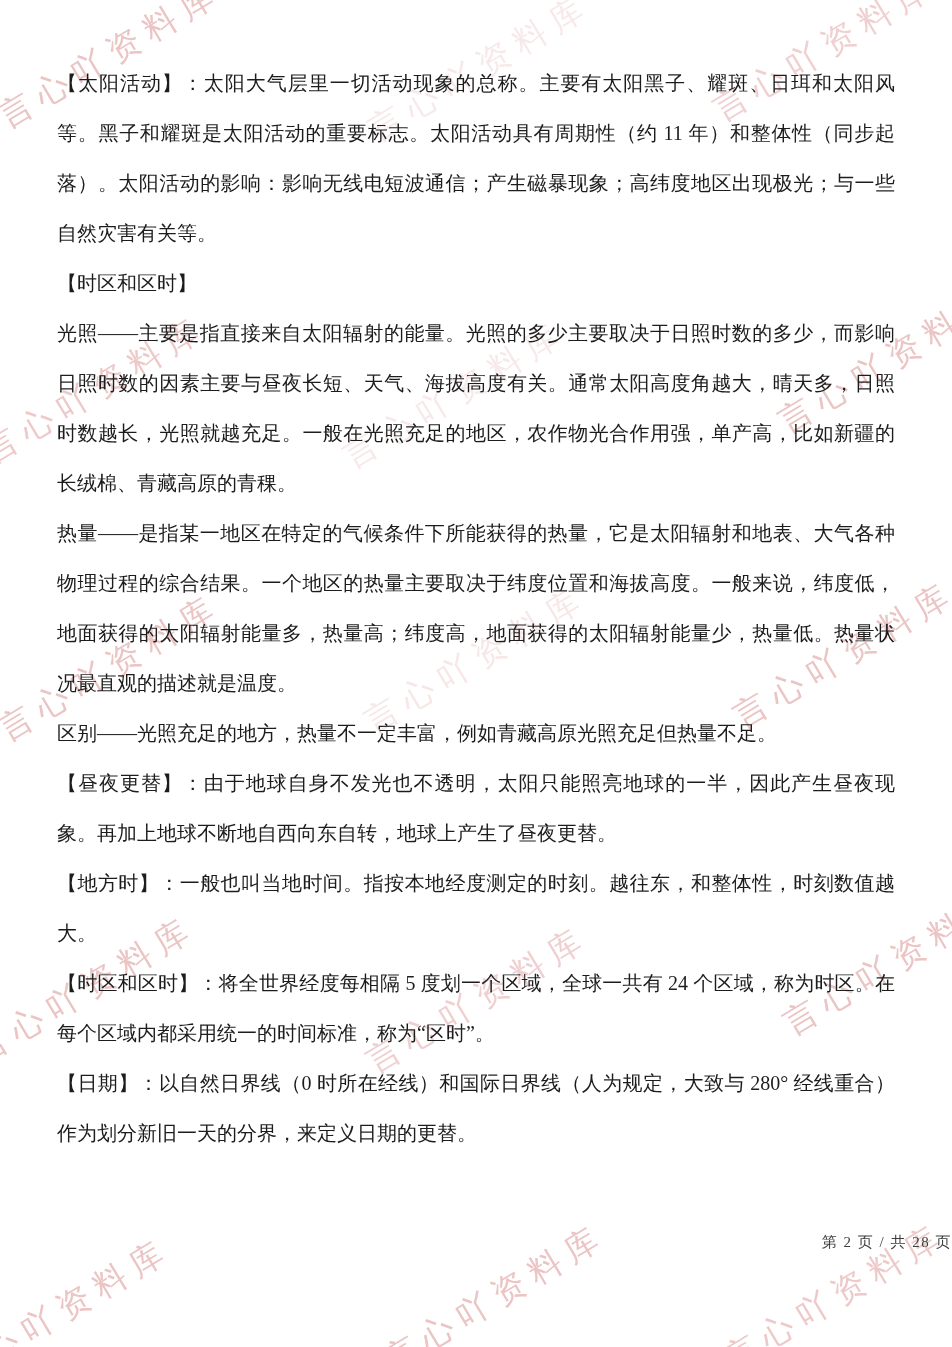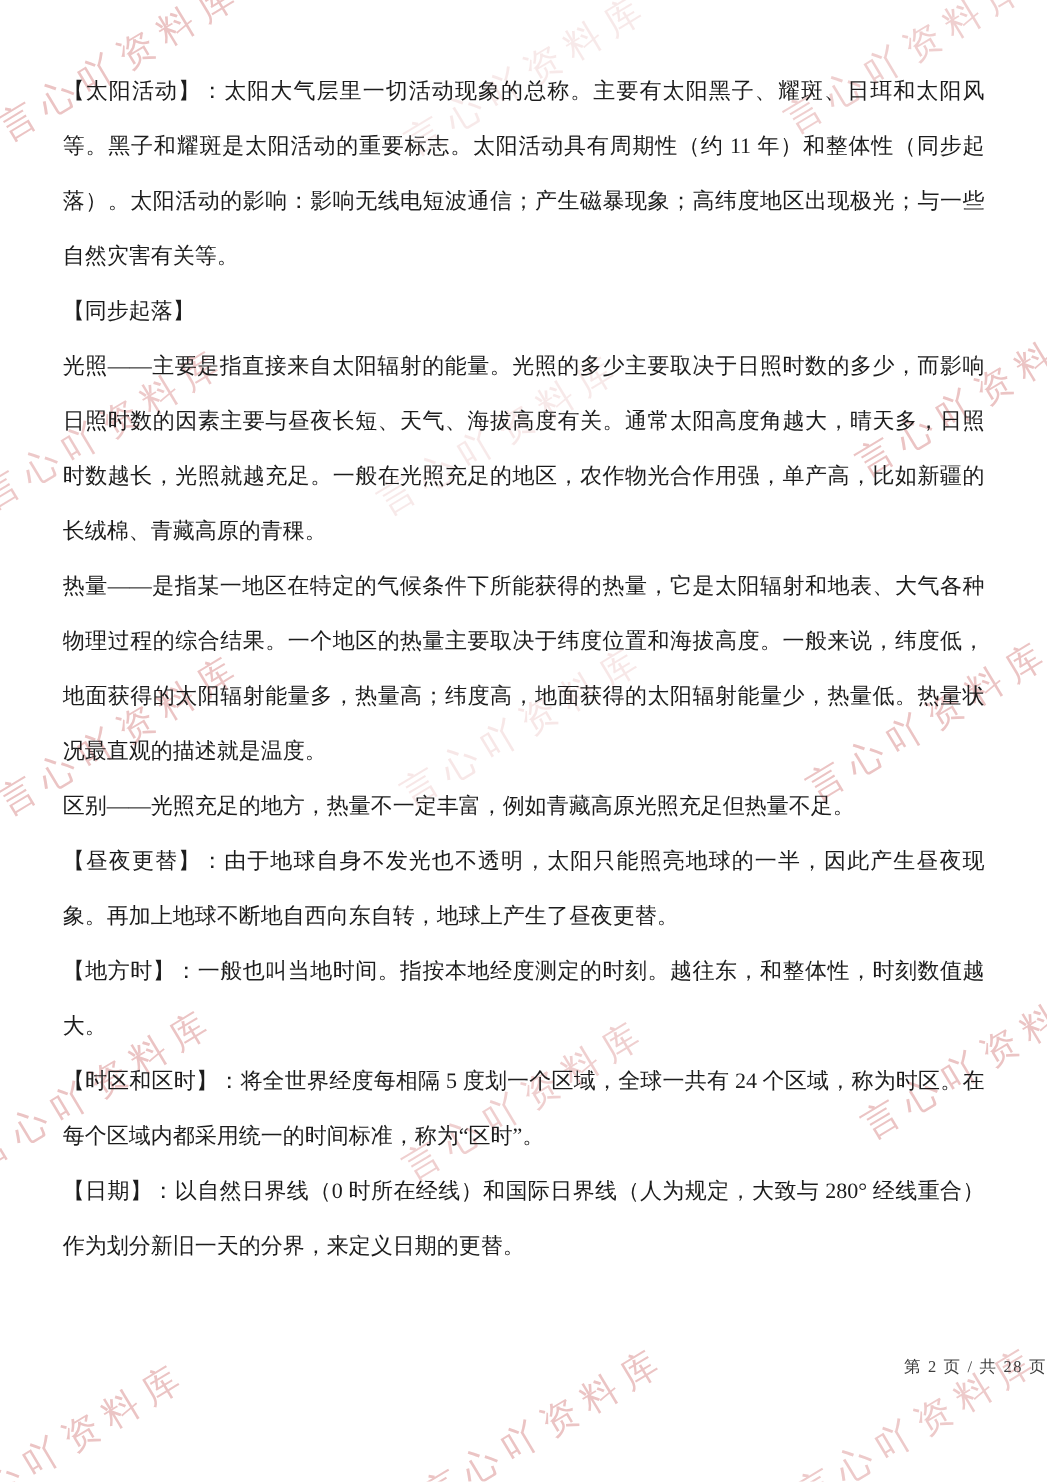--- a/index.html
+++ b/index.html
@@ -68,21 +68,21 @@
     <span class="wm" style="left:478px;  top:1000px; opacity:.40">言心吖资料库</span>
     <span class="wm" style="left:895px;  top:962px;  opacity:.50">言心吖资料库</span>
 
     <span class="wm" style="left:60px;   top:1312px; opacity:.50">言心吖资料库</span>
     <span class="wm" style="left:495px;  top:1298px; opacity:.50">言心吖资料库</span>
     <span class="wm" style="left:835px;  top:1297px; opacity:.45">言心吖资料库</span>
   </div>
 
   <div class="content">
     <p>【太阳活动】：太阳大气层里一切活动现象的总称。主要有太阳黑子、耀斑、日珥和太阳风等。黑子和耀斑是太阳活动的重要标志。太阳活动具有周期性（约 11 年）和整体性（同步起落）。太阳活动的影响：影响无线电短波通信；产生磁暴现象；高纬度地区出现极光；与一些自然灾害有关等。</p>
-    <p>【同步起落】</p>
+    <p>【时区和区时】</p>
     <p>光照——主要是指直接来自太阳辐射的能量。光照的多少主要取决于日照时数的多少，而影响日照时数的因素主要与昼夜长短、天气、海拔高度有关。通常太阳高度角越大，晴天多，日照时数越长，光照就越充足。一般在光照充足的地区，农作物光合作用强，单产高，比如新疆的长绒棉、青藏高原的青稞。</p>
     <p>热量——是指某一地区在特定的气候条件下所能获得的热量，它是太阳辐射和地表、大气各种物理过程的综合结果。一个地区的热量主要取决于纬度位置和海拔高度。一般来说，纬度低，地面获得的太阳辐射能量多，热量高；纬度高，地面获得的太阳辐射能量少，热量低。热量状况最直观的描述就是温度。</p>
     <p>区别——光照充足的地方，热量不一定丰富，例如青藏高原光照充足但热量不足。</p>
     <p>【昼夜更替】：由于地球自身不发光也不透明，太阳只能照亮地球的一半，因此产生昼夜现象。再加上地球不断地自西向东自转，地球上产生了昼夜更替。</p>
     <p>【地方时】：一般也叫当地时间。指按本地经度测定的时刻。越往东，和整体性，时刻数值越大。</p>
     <p>【时区和区时】：将全世界经度每相隔 5 度划一个区域，全球一共有 24 个区域，称为时区。在每个区域内都采用统一的时间标准，称为“区时”。</p>
     <p>【日期】：以自然日界线（0 时所在经线）和国际日界线（人为规定，大致与 280° 经线重合）作为划分新旧一天的分界，来定义日期的更替。</p>
   </div>
 
   <div class="footer">

